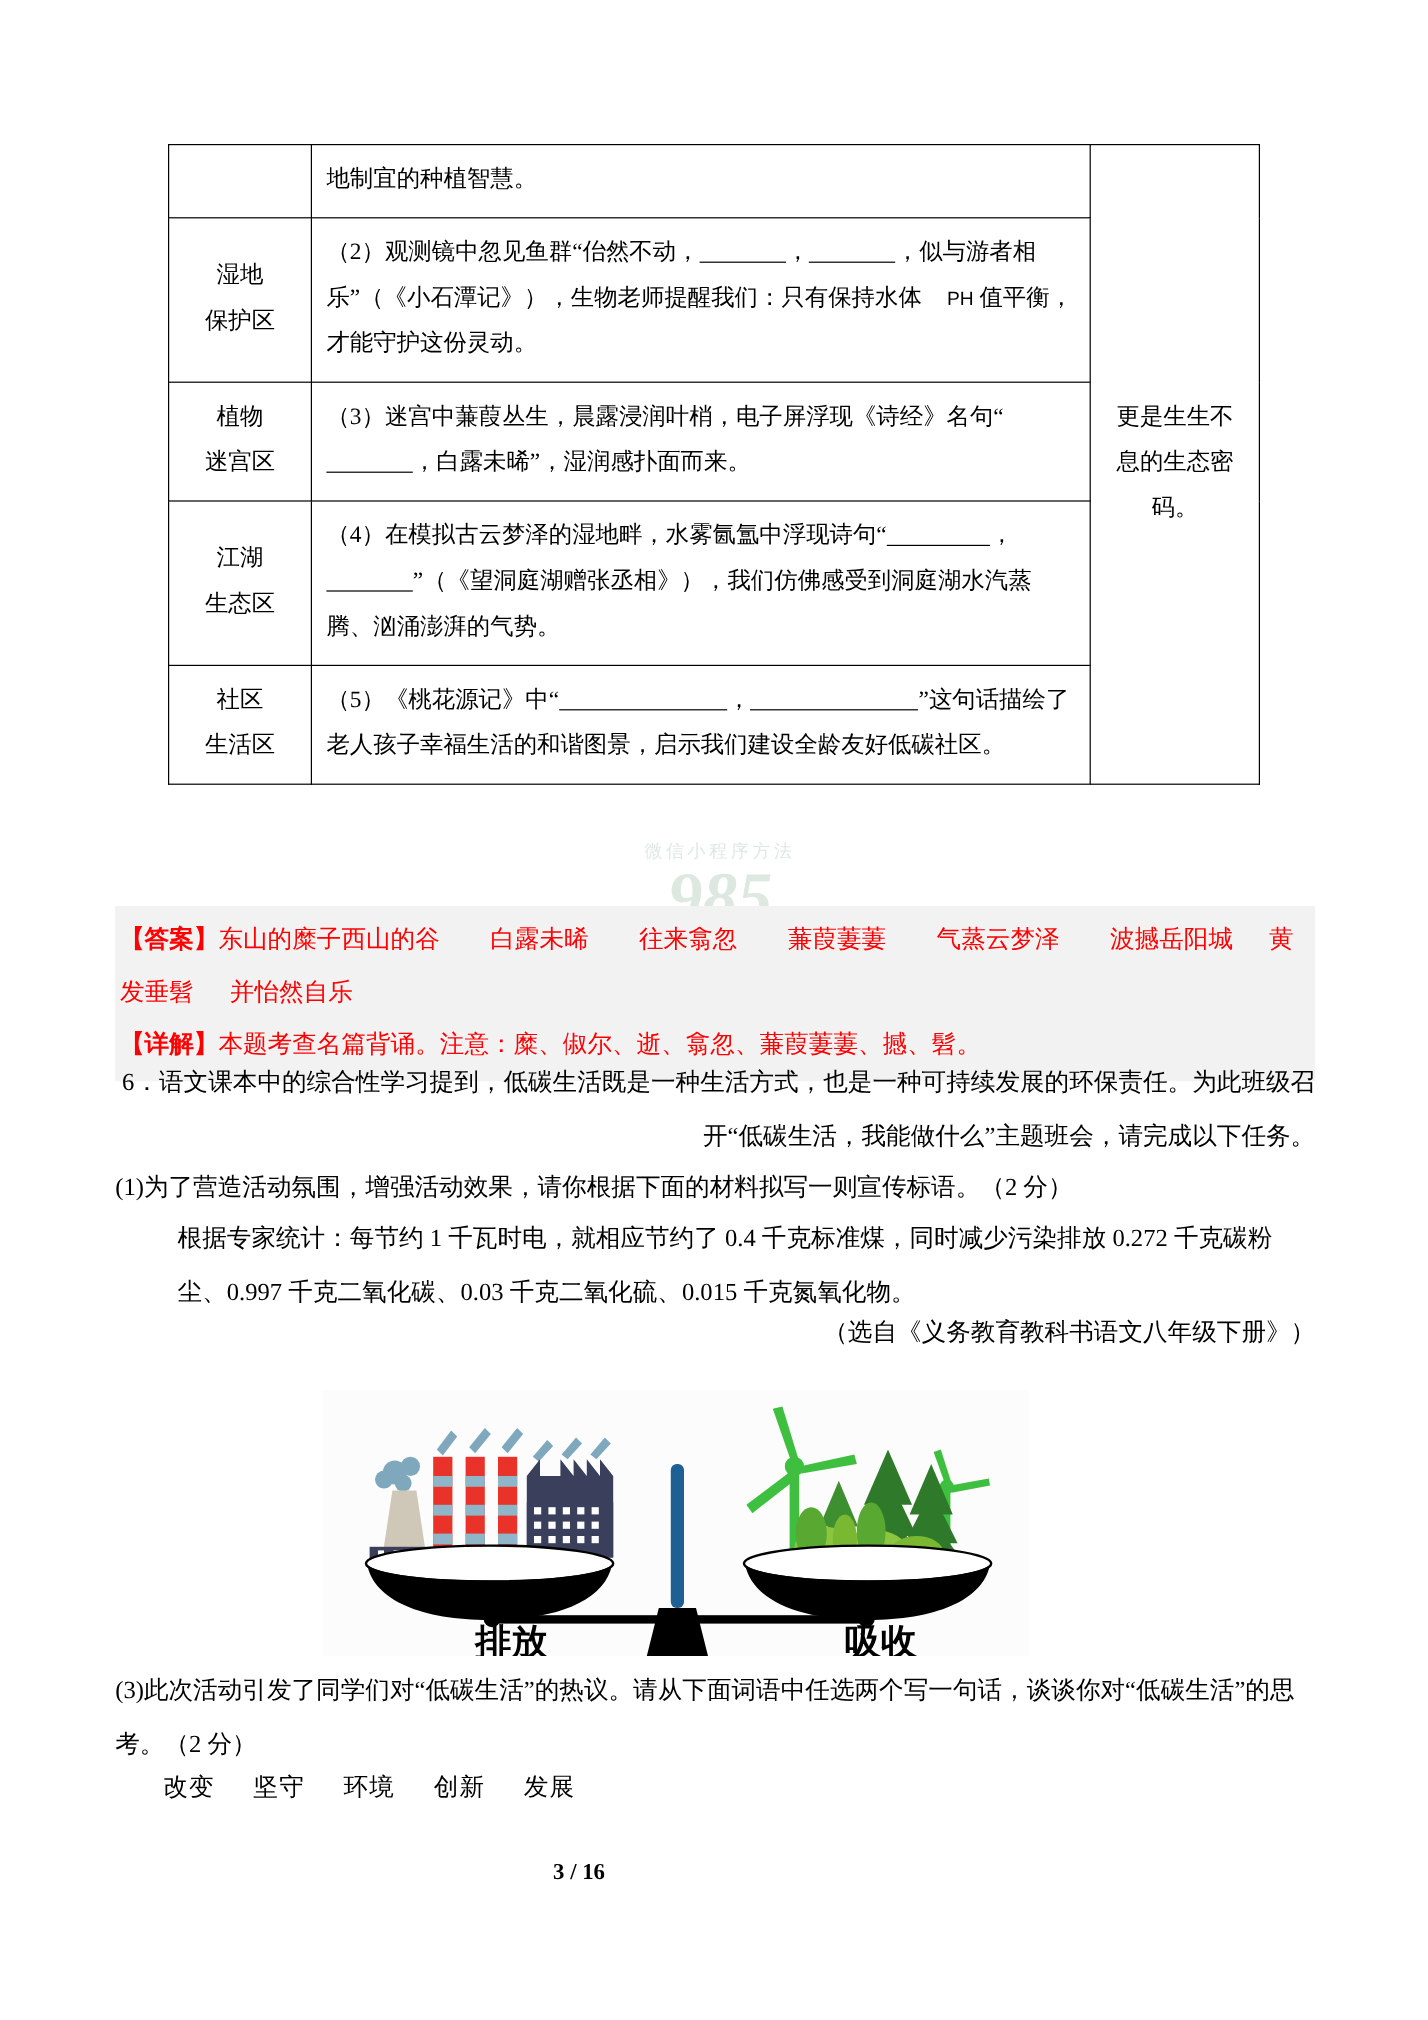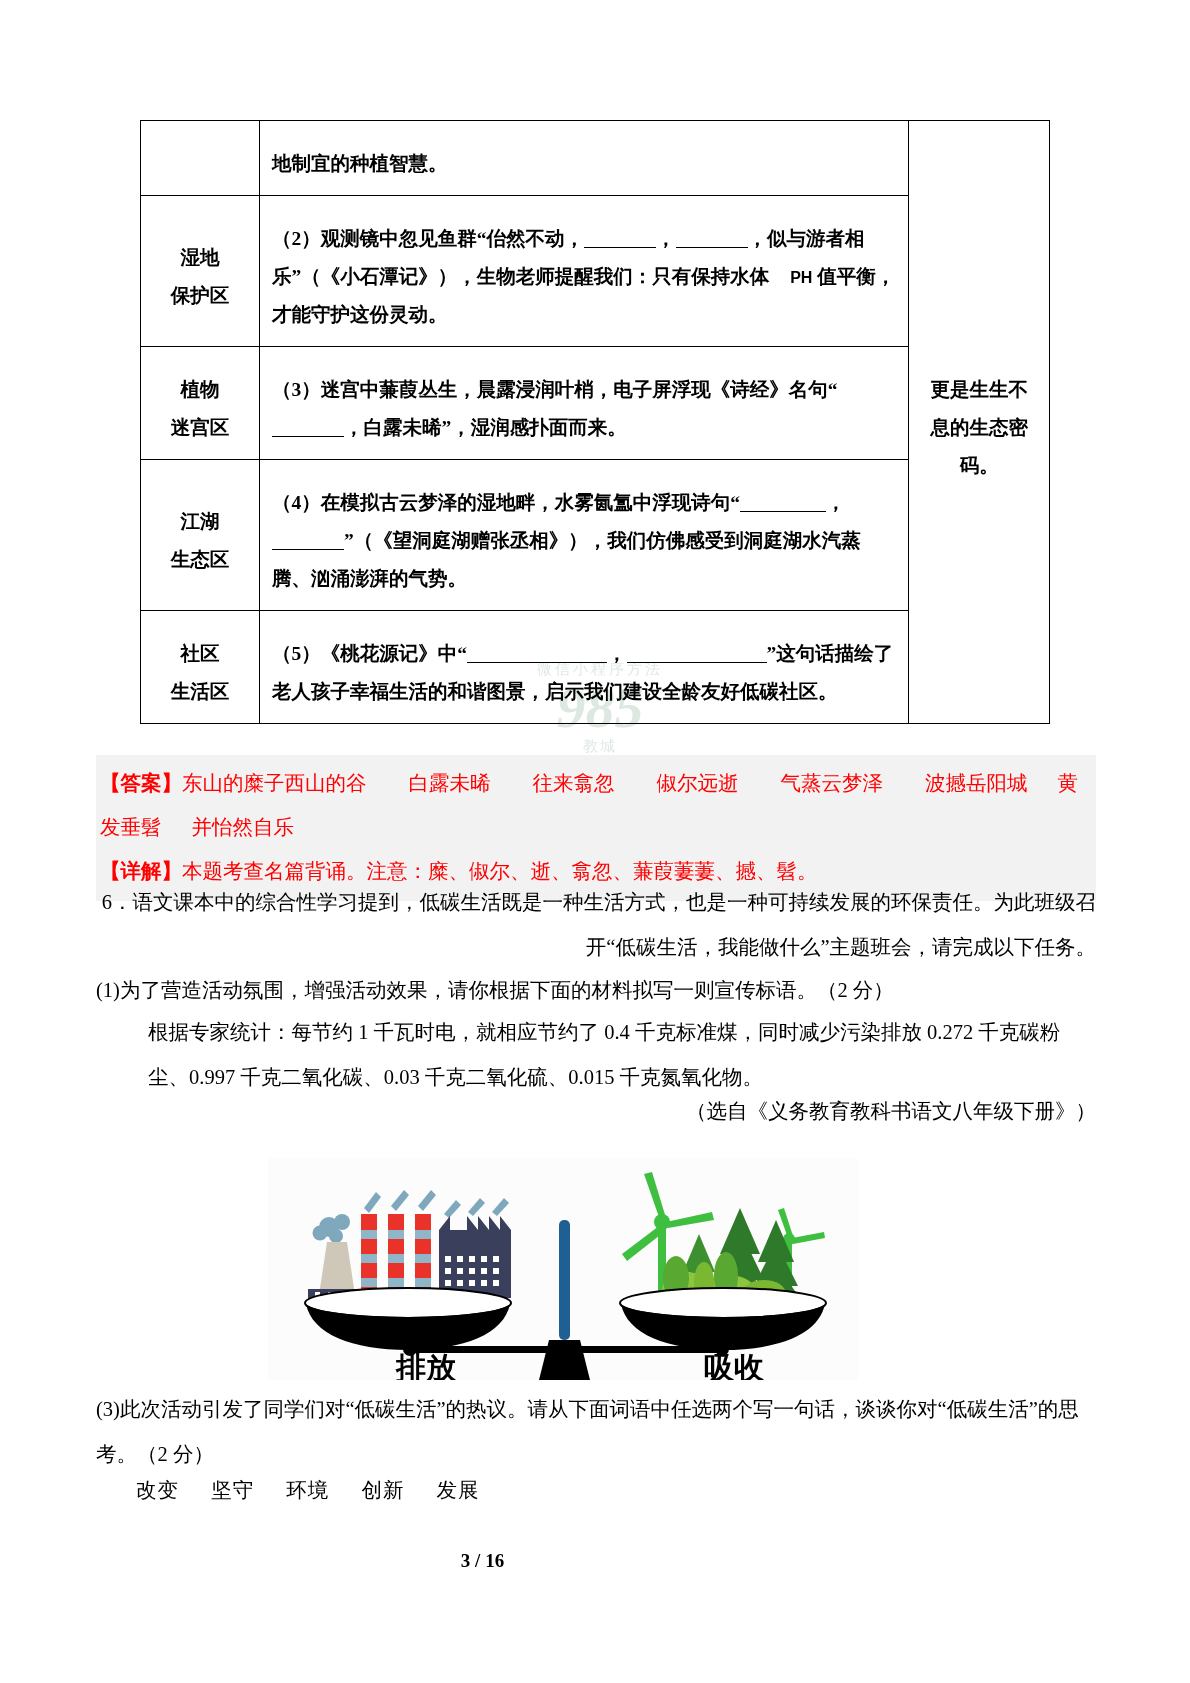--- a/index.html
+++ b/index.html
@@ -31,20 +31,21 @@
     pointer-events: none;
     z-index: 0;
     text-align: center;
     color: #d9e6dd;
   }
   .watermark .wm-top {
     font-size: 15px;
     letter-spacing: 3px;
     font-family: Liberation Sans, sans-serif;
     opacity: .85;
+    margin-top: 40px;
   }
   .watermark .wm-big {
     font-size: 58px;
     font-style: italic;
     font-weight: bold;
     line-height: 1;
     font-family: "Liberation Serif", serif;
     opacity: .9;
   }
   .watermark .wm-bot {
@@ -63,24 +64,23 @@
     z-index: 2;
   }
   table.qtable {
     border-collapse: collapse;
     width: 910px;
     table-layout: fixed;
   }
   table.qtable td {
     border: 1.4px solid #000000;
     vertical-align: middle;
-    padding: 24px 12px 12px 12px;
+    padding: 10px 12px 12px 12px;
     font-size: 19.5px;
     line-height: 1.95;
-    font-weight: bold;
   }
   td.col-area {
     width: 110px;
     text-align: center;
     padding-left: 4px;
     padding-right: 4px;
     font-size: 19.5px;
     line-height: 1.9;
   }
   td.col-body { width: 600px; }
@@ -207,21 +207,21 @@
         <td class="col-body">
           （5）《桃花源记》中“<span class="blank-l"></span>，<span class="blank-l"></span>”这句话描绘了老人孩子幸福生活的和谐图景，启示我们建设全龄友好低碳社区。
         </td>
       </tr>
     </tbody>
       </table>
   </div>
 
   <div class="ans-block">
     <div>
-      <span class="lbl">【答案】</span><span>东山的糜子西山的谷</span><span class="gap"></span><span>白露未晞</span><span class="gap"></span><span>往来翕忽</span><span class="gap"></span><span>俶尔远逝</span><span class="gap"></span><span>气蒸云梦泽</span><span class="gap"></span><span>波撼岳阳城</span><span class="gap-s"></span><span>黄发垂髫</span><span class="gap-s"></span><span>并怡然自乐</span>
+      <span class="lbl">【答案】</span><span>东山的糜子西山的谷</span><span class="gap"></span><span>白露未晞</span><span class="gap"></span><span>往来翕忽</span><span class="gap"></span><span>蒹葭萋萋</span><span class="gap"></span><span>气蒸云梦泽</span><span class="gap"></span><span>波撼岳阳城</span><span class="gap-s"></span><span>黄发垂髫</span><span class="gap-s"></span><span>并怡然自乐</span>
     </div>
     <div>
       <span class="lbl">【详解】</span><span>本题考查名篇背诵。注意：糜、俶尔、逝、翕忽、蒹葭萋萋、撼、髫。</span>
     </div>
   </div>
 
   <div class="para p-q6">6．语文课本中的综合性学习提到，低碳生活既是一种生活方式，也是一种可持续发展的环保责任。为此班级召开“低碳生活，我能做什么”主题班会，请完成以下任务。</div>
 
   <div class="para p-1">(1)为了营造活动氛围，增强活动效果，请你根据下面的材料拟写一则宣传标语。（2 分）</div>
 

